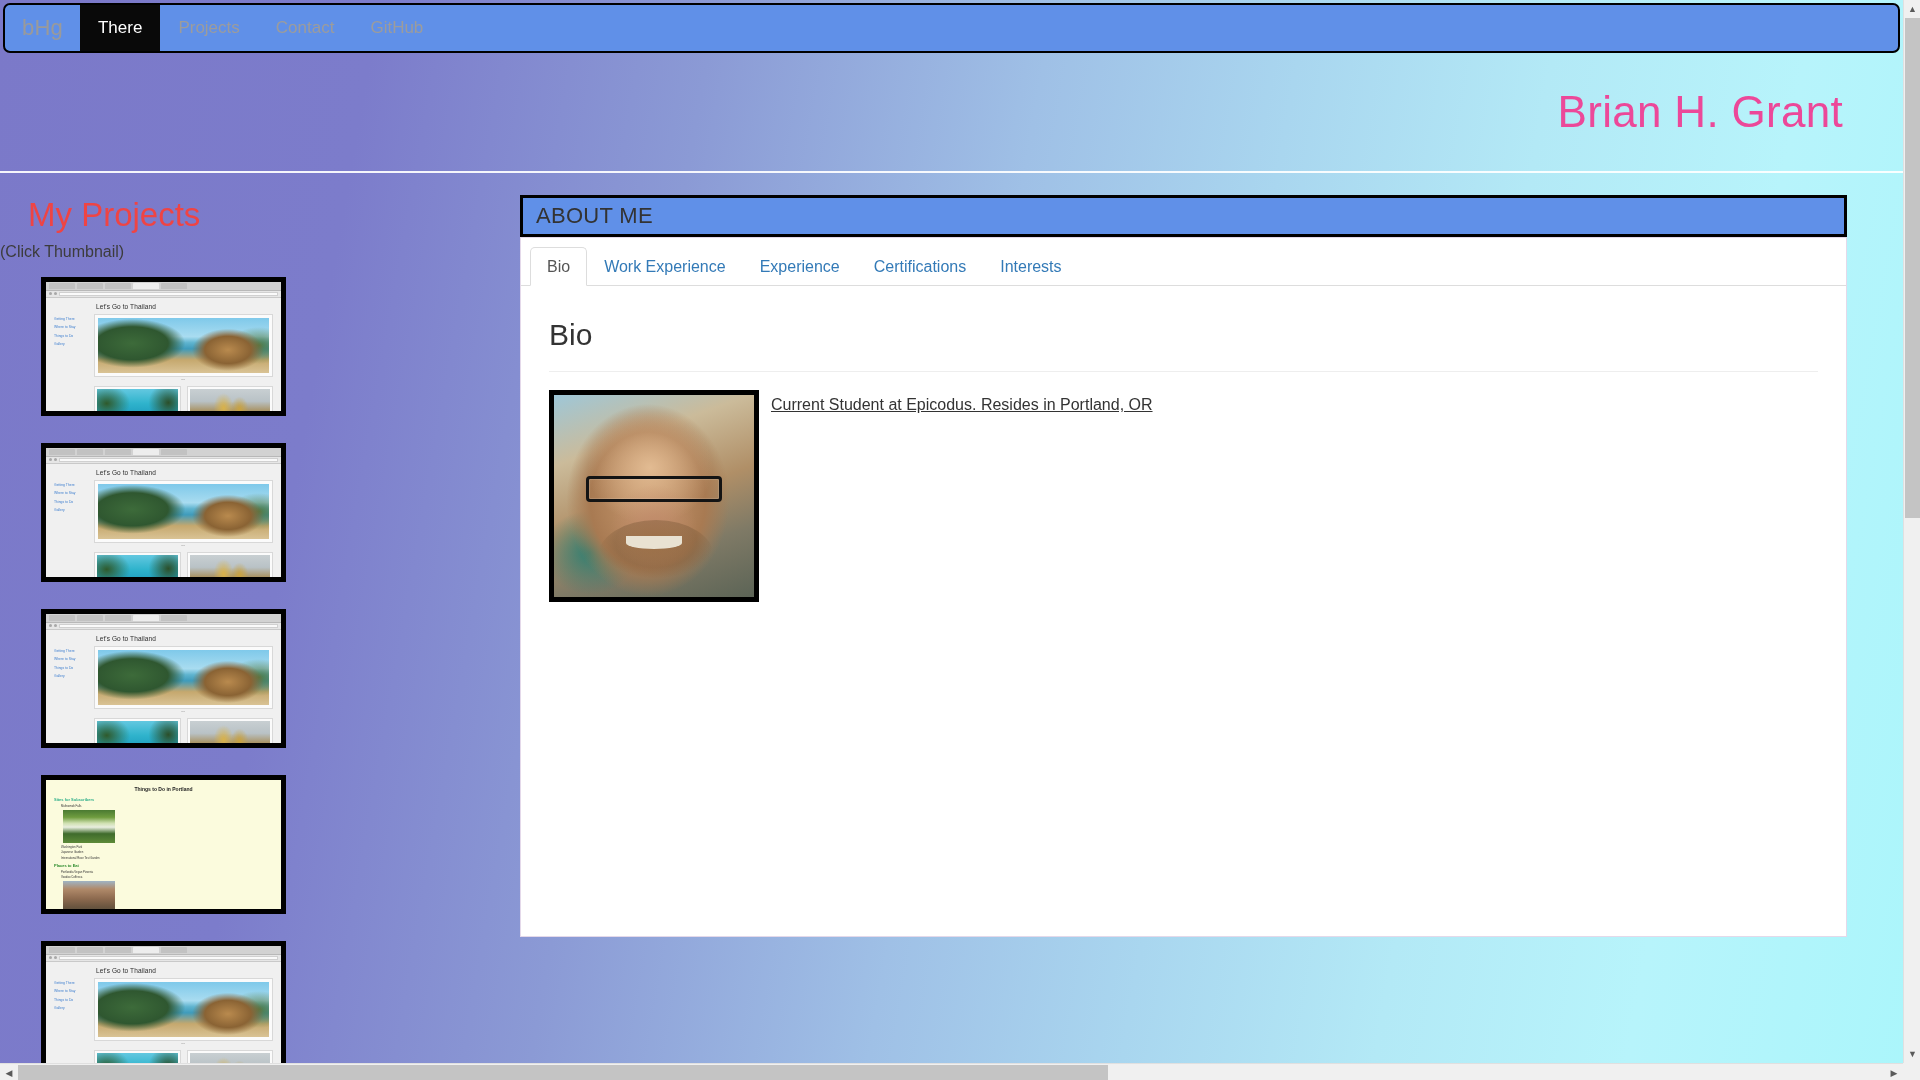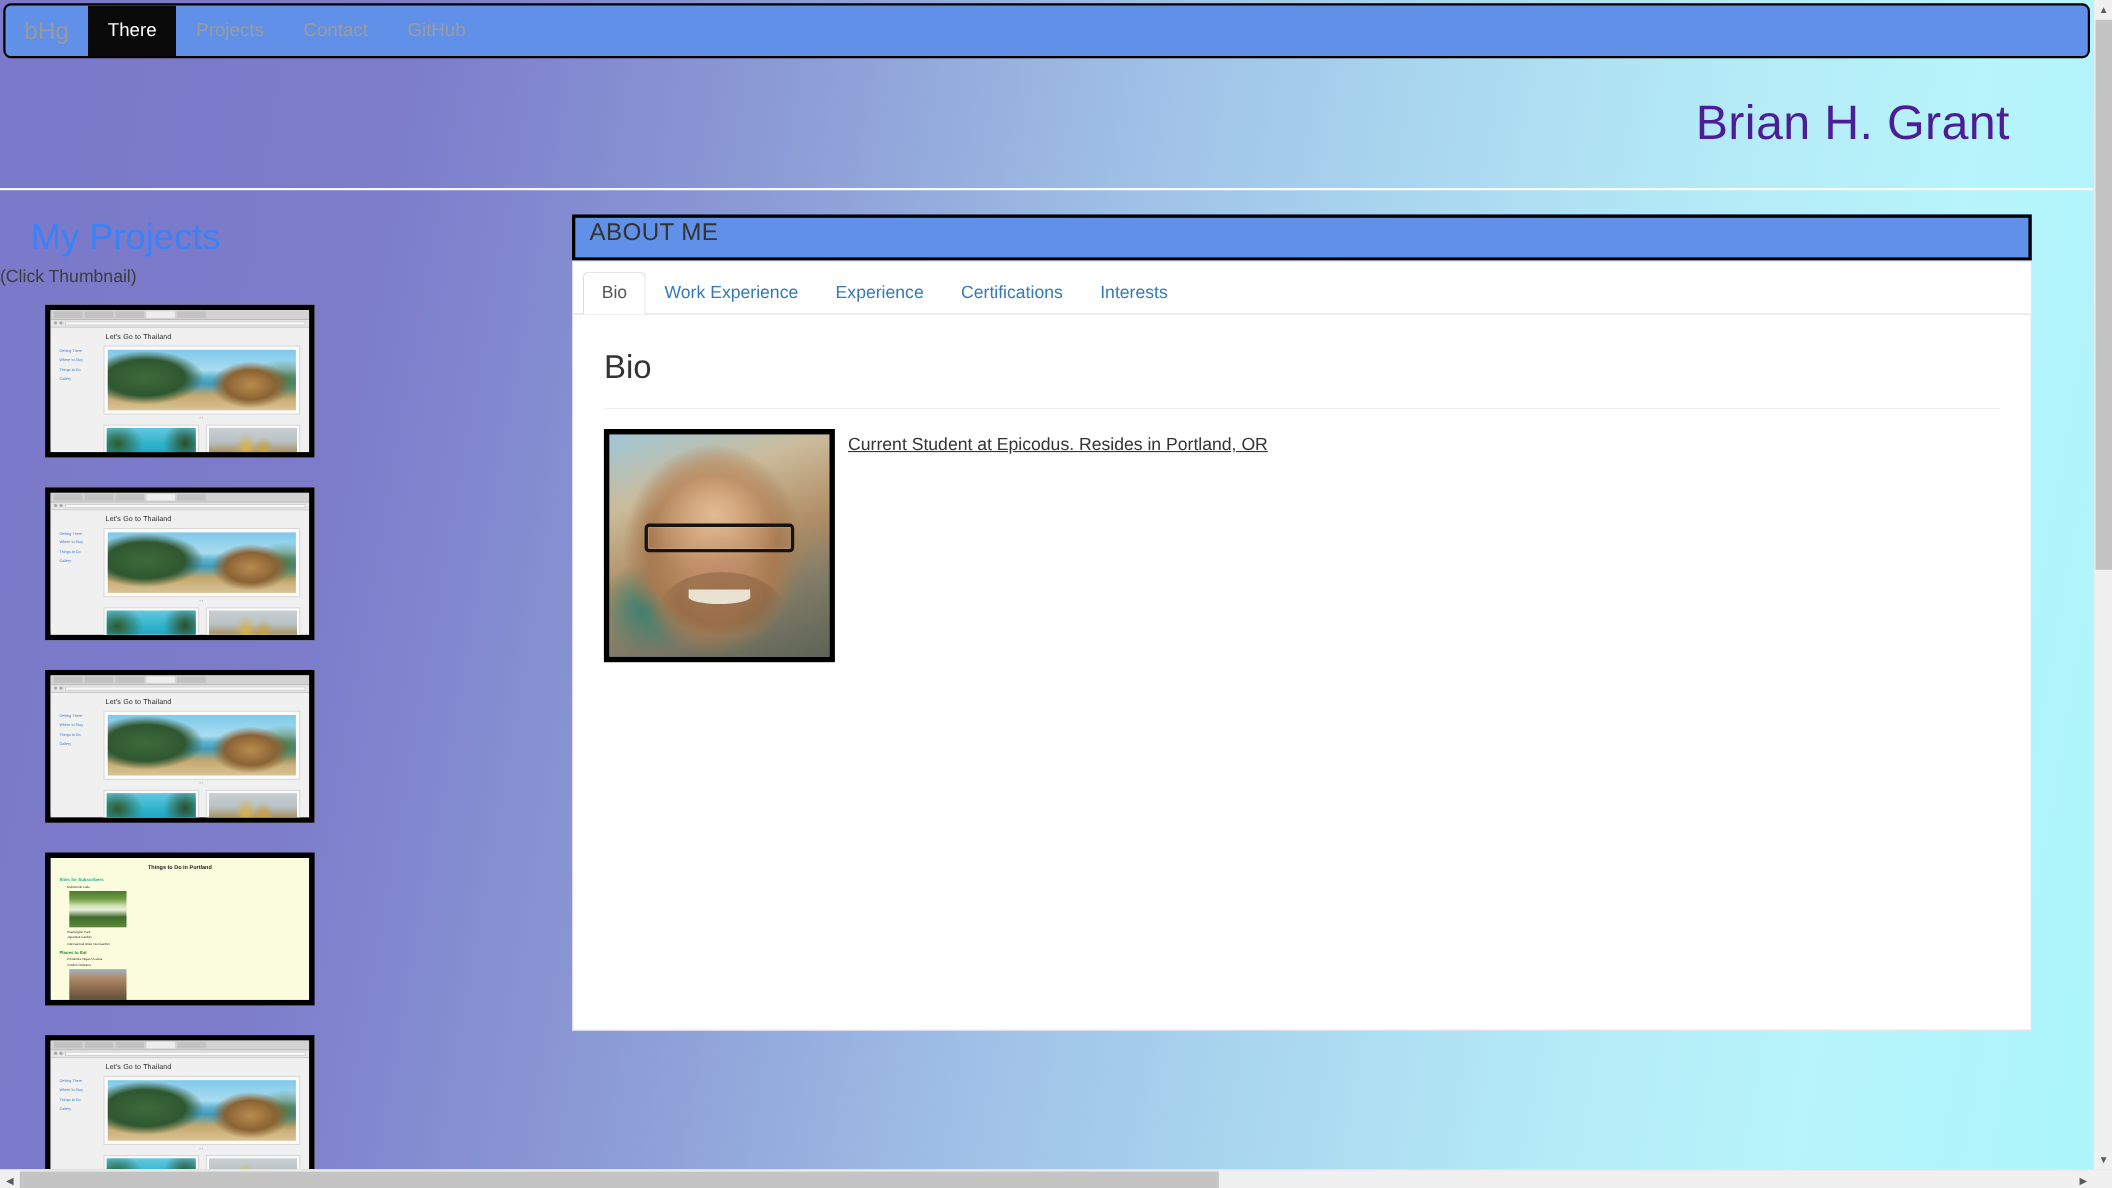--- a/index.html
+++ b/index.html
@@ -60,24 +60,24 @@
   
   .hero {
     position: relative;
     height: 118px;
     padding-right: 60px;
     display: flex;
     align-items: center;
     justify-content: flex-end;
   }
   .hero h1 {
-    margin: 16px;
+    margin: 0;
     font-size: 44px;
     font-weight: 400;
-    color: #4c1d95;
+    color: #ec4899;
     letter-spacing: 0.3px;
   }
   .hrule {
     height: 0;
     border-top: 2px solid rgba(255,255,255,0.92);
     margin: 0;
   }
 
   
   .content {
@@ -93,21 +93,21 @@
   .col-right {
     flex: 1 1 auto;
     padding-right: 56px;
   }
 
   
   .projects-title {
     margin: 0 0 0 28px;
     font-size: 33px;
     font-weight: 400;
-    color: #3b82f6;
+    color: #ef4444;
     line-height: 1.2;
   }
   .projects-sub {
     margin: 8px 0 0 0;
     font-size: 16px;
     color: #3c3c3c;
   }
   .thumbs {
     margin-top: 16px;
     padding-left: 41px;
@@ -182,21 +182,21 @@
     background: linear-gradient(180deg,#4a7a32 0%, #6f9c3f 22%, #cfe0b0 40%, #e9eedf 52%, #3f6b2c 72%, #5d8a38 100%);}
   .mini-pdx-img2 { width:52px; height:32px; margin:2px 0 2px 9px;
     background: linear-gradient(180deg,#9fb4c4 0%, #b08a6a 25%, #8d6a4f 55%, #6b5640 80%, #55503f 100%);}
 
   
   .about-header {
     background: #6090e8;
     border: 3px solid #000;
     height: 42px;
     display: flex;
-    align-items: flex-start;
+    align-items: center;
     padding-left: 13px;
     font-size: 22px;
     color: #333333;
     letter-spacing: 0.3px;
   }
   .tabs-wrap {
     background: #ffffff;
     border: 1px solid #e4d9ea;
     min-height: 700px;
   }

